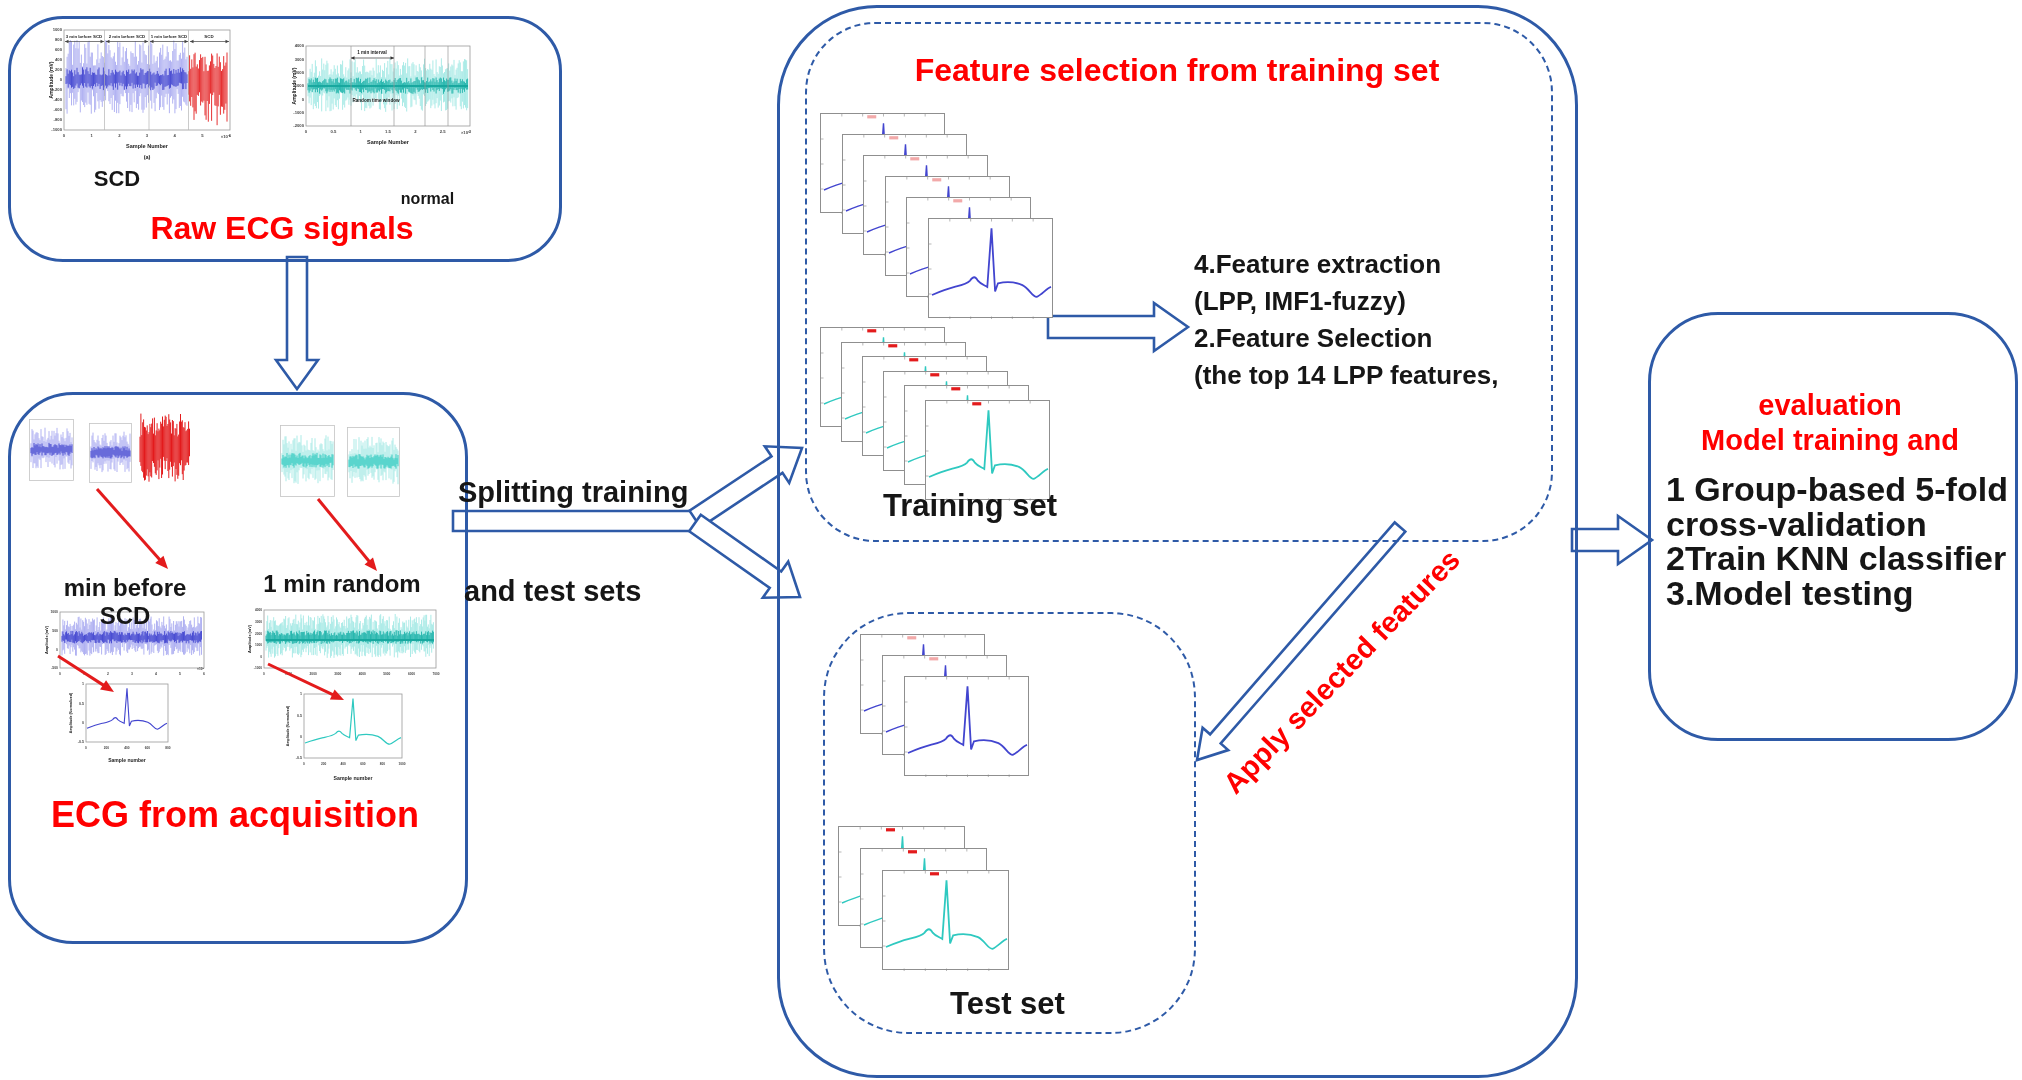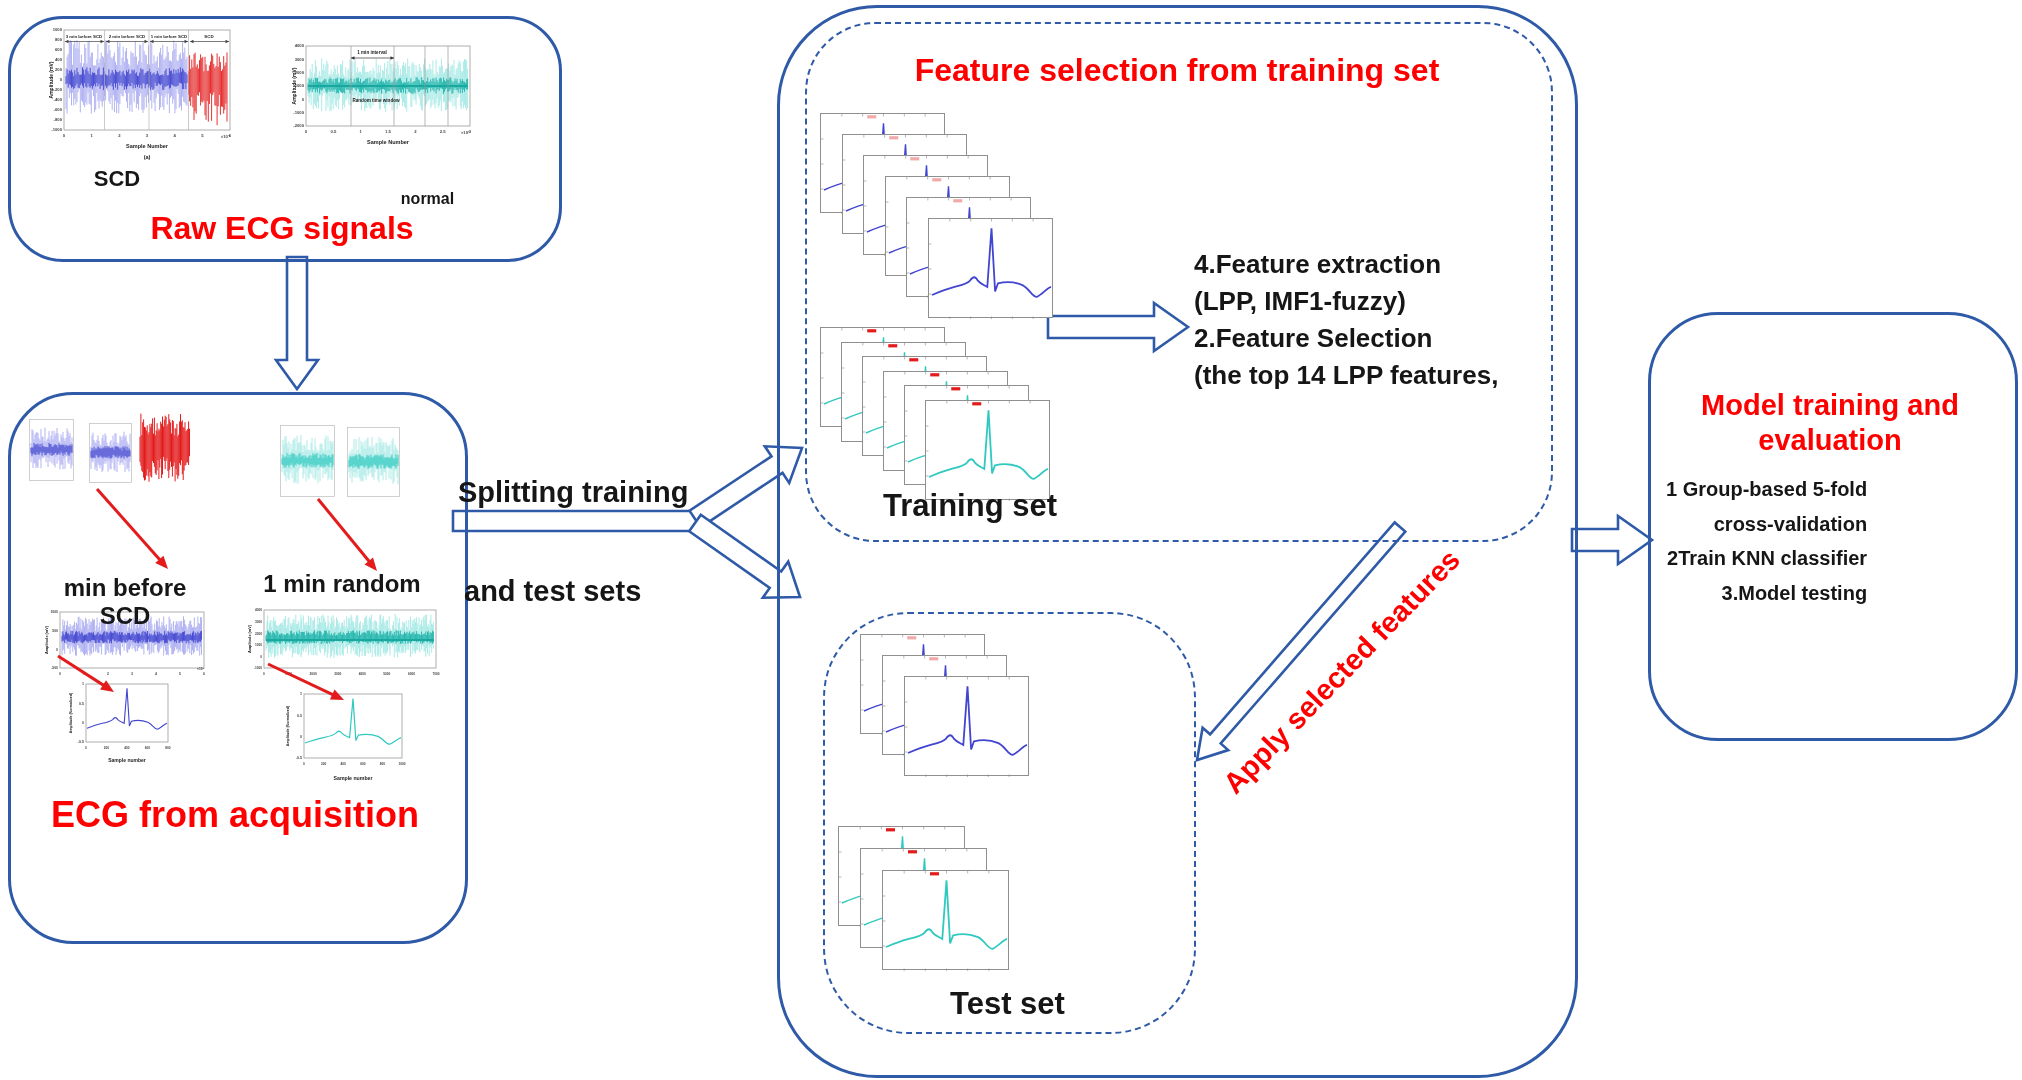--- a/index.html
+++ b/index.html
@@ -46,24 +46,24 @@
     <div>2.Feature Selection</div>
     <div>(the top 14 LPP features,</div>
   </div>
 
   <div class="lbl ctr" style="left:823px;top:986px;width:369px;font-size:31px;">Test set</div>
   <div class="lbl ctr" style="left:805px;top:488px;width:330px;font-size:31px;">Training set</div>
 
   <div class="lbl red" style="left:1342px;top:672px;transform:translate(-50%,-50%) rotate(-46deg);font-size:29px;white-space:nowrap;">Apply selected features</div>
 
   <div class="lbl red ctr" style="left:1652px;top:388px;width:356px;font-size:29px;line-height:35px;">
+    <div>evaluation</div>
     <div>Model training and</div>
-    <div>evaluation</div>
   </div>
-  <div class="lbl" style="left:1666px;top:472px;font-size:20px;line-height:34.5px;text-align:right;">
+  <div class="lbl" style="left:1666px;top:472px;font-size:34px;line-height:34.5px;">
     <div>1 Group-based 5-fold</div>
     <div>cross-validation</div>
     <div>2Train KNN classifier</div>
     <div>3.Model testing</div>
   </div>
 <svg width="196" height="148" viewBox="0 0 196 148" class="deco" style="left: 46px; top: 18px;">
       <rect x="18" y="12" width="166" height="100" fill="#fff" stroke="#999" stroke-width="0.8"></rect>
       <path d="M20.0 50.0V91.2M21.1 38.8V95.7M22.2 35.7V70.6M23.3 23.3V80.0M24.4 22.2V75.2M25.5 23.4V87.4M26.6 46.8V74.8M27.7 26.6V87.4M28.8 22.8V80.8M29.9 30.2V86.5M31.0 22.2V83.9M32.1 30.5V74.1M33.2 23.7V70.9M34.3 44.9V94.4M35.4 36.6V82.5M36.5 48.5V84.1M37.6 45.2V87.0M38.7 26.2V89.1M39.8 29.9V84.6M40.9 45.5V86.8M42.0 24.2V74.5M43.1 22.8V85.8M44.2 38.7V86.8M45.3 34.5V95.7M46.4 34.6V72.2M47.5 47.5V78.3M48.6 47.4V94.3M49.7 47.4V91.8M50.8 41.4V75.0M51.9 26.3V83.3M53.0 44.9V90.7M54.1 40.6V82.2M55.2 34.4V83.8M56.3 38.0V88.9M57.4 39.1V83.2M58.5 44.7V78.0M59.6 22.3V82.3M60.7 22.4V70.7M61.8 35.4V73.1M62.9 26.9V83.2M64.0 32.2V86.0M65.1 39.3V80.0M66.2 40.5V91.9M67.3 38.3V77.2M68.4 34.6V94.0M69.5 43.7V82.7M70.6 47.0V95.2M71.7 23.8V84.8M72.8 29.0V95.2M73.9 24.5V86.2M75.0 47.2V75.8M76.1 39.4V78.1M77.2 28.7V78.4M78.3 43.8V72.2M79.4 33.2V75.1M80.5 30.0V83.6M81.6 40.8V90.0M82.7 45.9V74.9M83.8 47.8V93.4M84.9 33.4V86.9M86.0 35.0V94.1M87.1 35.2V75.2M88.2 38.8V84.3M89.3 23.2V72.9M90.4 38.6V90.1M91.5 46.6V85.9M92.6 43.0V91.7M93.7 26.4V78.2M94.8 27.4V75.2M95.9 44.5V91.7M97.0 24.5V94.8M98.1 32.9V91.7M99.2 36.4V79.0M100.3 37.2V89.6M101.4 46.0V77.2M102.5 27.5V84.8M103.6 46.6V70.6M104.7 22.6V82.7M105.8 25.8V90.6M106.9 45.8V72.0M108.0 37.3V84.9M109.1 44.6V93.2M110.2 42.9V80.3M111.3 38.6V74.7M112.4 49.6V76.1M113.5 34.5V92.0M114.6 29.9V89.3M115.7 36.8V77.6M116.8 26.6V89.0M117.9 41.9V91.8M119.0 40.8V79.1M120.1 38.5V75.8M121.2 28.3V86.5M122.3 34.1V75.7M123.4 42.7V95.2M124.5 42.3V79.7M125.6 43.6V78.2M126.7 33.0V85.6M127.8 22.5V81.5M128.9 31.0V95.3M130.0 25.2V91.1M131.1 42.5V71.1M132.2 42.5V75.9M133.3 36.9V89.9M134.4 34.8V88.0M135.5 40.7V92.5M136.6 23.2V78.8M137.7 34.6V83.6M138.8 29.6V84.4M139.9 41.3V86.6M141.0 38.8V87.8" stroke="#a9aaf0" stroke-width="0.9" fill="none"></path>
       <path d="M20.0 58.2V66.0M21.1 51.3V65.6M22.2 55.7V69.6M23.3 52.3V66.2M24.4 53.2V67.2M25.5 51.7V69.7M26.6 54.5V68.9M27.7 58.2V70.9M28.8 52.2V69.9M29.9 56.4V67.5M31.0 49.8V65.6M32.1 54.2V69.7M33.2 56.7V70.1M34.3 56.8V67.3M35.4 56.4V65.4M36.5 49.4V67.7M37.6 51.6V69.8M38.7 56.4V65.0M39.8 51.4V68.6M40.9 49.3V69.6M42.0 53.2V65.4M43.1 55.9V68.5M44.2 49.8V69.7M45.3 56.9V68.0M46.4 54.4V70.7M47.5 54.9V68.0M48.6 54.7V66.3M49.7 56.5V68.7M50.8 56.9V64.9M51.9 51.4V68.2M53.0 49.5V65.9M54.1 56.5V70.9M55.2 57.2V68.0M56.3 56.5V67.4M57.4 49.5V72.1M58.5 53.2V69.3M59.6 56.2V67.6M60.7 57.0V70.3M61.8 57.7V68.5M62.9 51.2V66.9M64.0 57.4V67.6M65.1 54.9V65.2M66.2 52.1V68.3M67.3 54.5V71.9M68.4 56.4V65.4M69.5 51.7V69.6M70.6 53.6V65.4M71.7 54.3V71.7M72.8 53.8V64.7M73.9 52.6V67.5M75.0 57.4V64.9M76.1 54.3V68.2M77.2 52.8V65.8M78.3 56.2V71.7M79.4 57.8V68.4M80.5 52.3V71.2M81.6 53.9V68.4M82.7 51.5V65.8M83.8 56.1V68.0M84.9 55.4V68.2M86.0 51.5V64.8M87.1 52.9V70.6M88.2 51.5V66.6M89.3 55.5V70.1M90.4 54.3V66.6M91.5 57.7V69.0M92.6 57.8V66.7M93.7 54.6V69.8M94.8 50.2V67.0M95.9 51.6V70.7M97.0 51.4V65.4M98.1 56.9V65.7M99.2 55.0V70.3M100.3 54.4V66.6M101.4 53.1V66.0M102.5 53.1V69.4M103.6 50.7V67.6M104.7 53.7V72.2M105.8 56.6V69.4M106.9 55.4V72.0M108.0 54.5V70.7M109.1 56.8V64.7M110.2 55.8V68.0M111.3 53.0V67.5M112.4 55.7V65.3M113.5 57.7V66.3M114.6 57.1V67.2M115.7 57.1V65.9M116.8 56.2V72.0M117.9 57.5V71.8M119.0 52.8V68.8M120.1 50.7V68.4M121.2 57.2V67.8M122.3 57.0V67.2M123.4 50.3V70.7M124.5 53.1V69.8M125.6 52.5V66.5M126.7 55.7V67.2M127.8 51.0V68.2M128.9 55.7V68.3M130.0 51.9V68.8M131.1 54.7V67.9M132.2 51.0V67.6M133.3 54.7V64.8M134.4 49.4V65.2M135.5 53.7V65.5M136.6 50.4V71.2M137.7 52.1V71.0M138.8 54.1V65.4M139.9 54.5V71.1M141.0 56.3V65.0" stroke="#4245cf" stroke-width="0.9" fill="none"></path>
       <path d="M142.5 53.2V76.7M143.6 37.3V83.4M144.7 50.8V87.8M145.8 41.4V79.0M146.9 49.4V89.4M148.0 36.2V101.9M149.1 34.7V93.3M150.2 48.6V95.7M151.3 46.3V76.9M152.4 50.5V77.9M153.5 42.1V74.3M154.6 36.3V87.5M155.7 40.0V83.6M156.8 38.9V84.6M157.9 53.2V82.7M159.0 38.8V97.4M160.1 46.4V101.8M161.2 52.9V83.0M162.3 52.7V103.7M163.4 47.4V85.9M164.5 43.4V75.6M165.6 35.6V102.8M166.7 37.5V77.1M167.8 45.9V74.5M168.9 49.9V87.4M170.0 48.0V87.9M171.1 35.4V107.2M172.2 48.8V88.4M173.3 38.6V76.9M174.4 44.2V96.8M175.5 52.9V88.6M176.6 51.2V88.9M177.7 38.1V95.6M178.8 47.7V91.8M179.9 44.5V85.6M181.0 34.5V103.6" stroke="#e31b1c" stroke-width="0.9" fill="none"></path>

